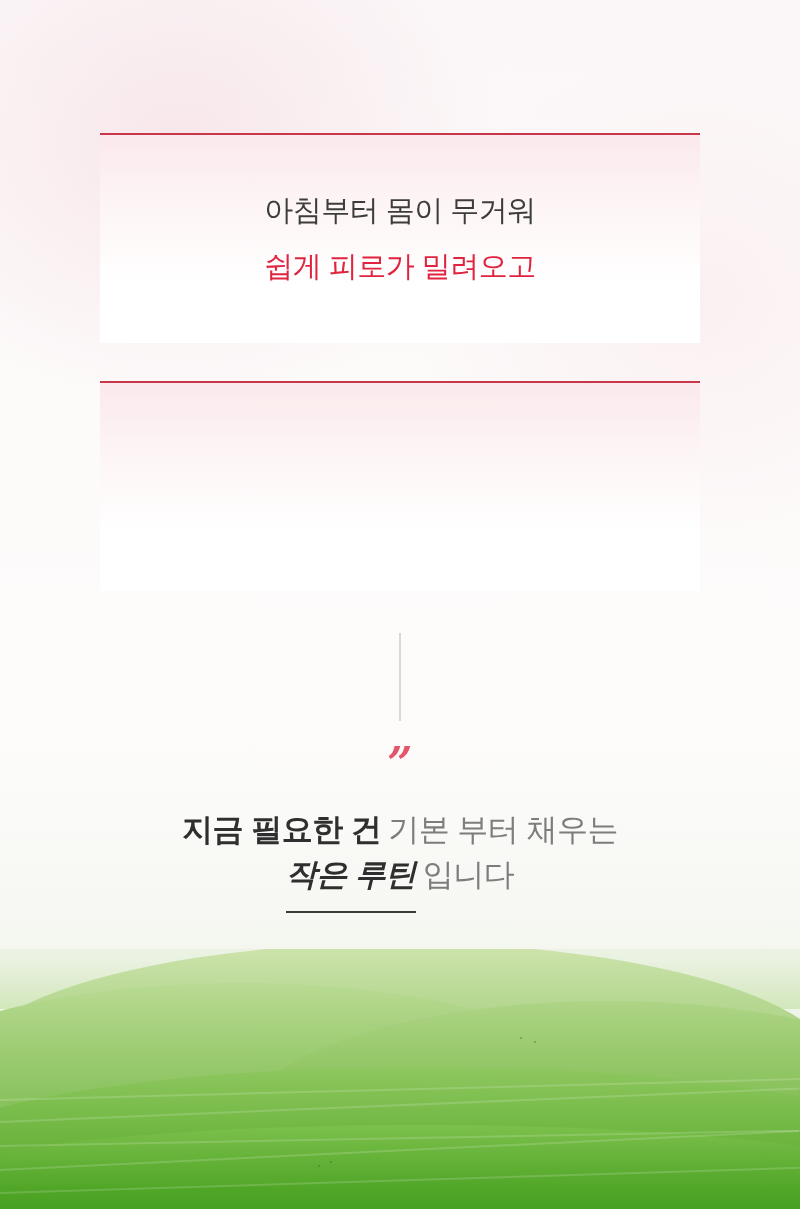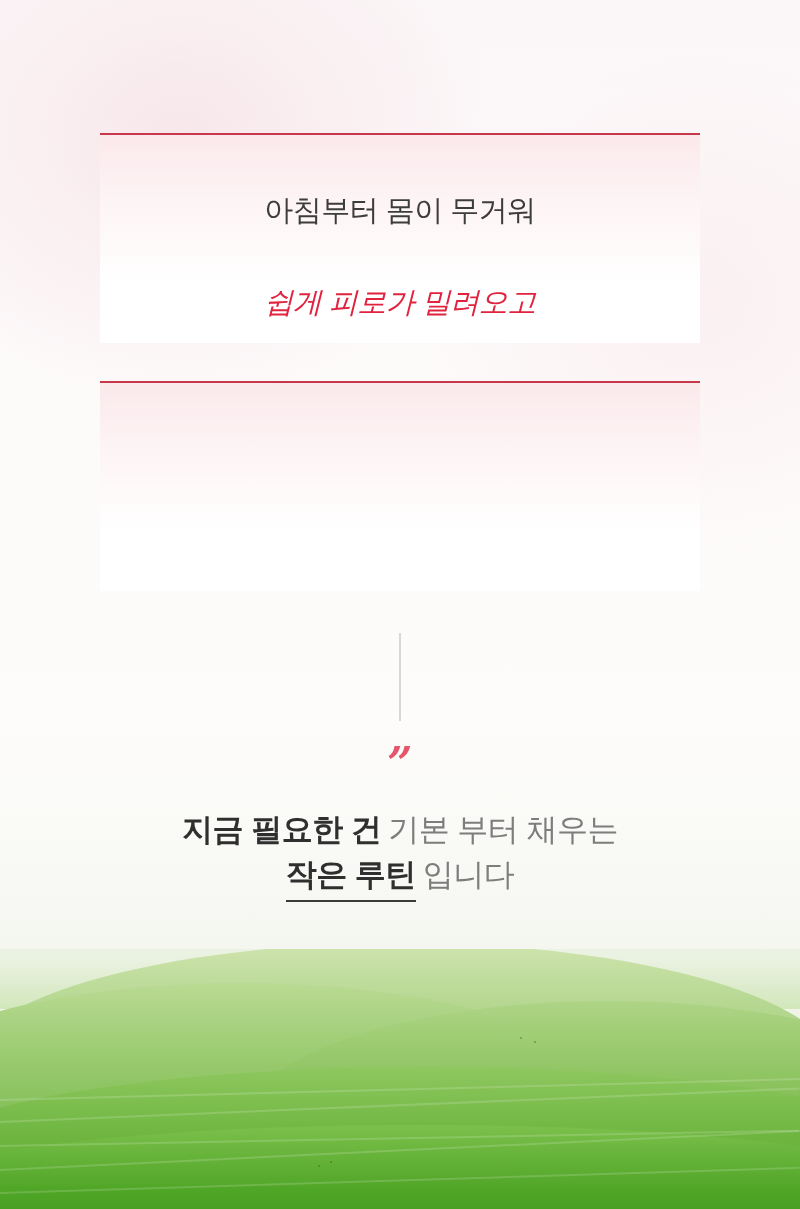--- a/index.html
+++ b/index.html
@@ -141,33 +141,31 @@
     align-items: center;
     justify-content: center;
   }
   .card + .card {
     margin-top: 38px;
   }
   .card-line {
     text-align: right;
     letter-spacing: -0.5px;
     white-space: nowrap;
-    margin-top: 36px;
   }
   .line-dark {
     font-size: 29px;
     color: #3c3c3c;
     font-weight: 500;
     margin-bottom: 16px;
   }
   .line-accent {
     font-size: 29px;
     color: #e0243f;
     font-weight: 500;
-    font-style: italic;
   }
 
   
   .divider {
     position: absolute;
     left: 399px;
     top: 633px;
     width: 2px;
     height: 88px;
     background: #d8d8d8;
@@ -207,21 +205,22 @@
     font-weight: 700;
   }
   .txt-soft {
     color: #7d7d7d;
     font-weight: 400;
   }
   .txt-underline {
     color: #2f2f2f;
     font-weight: 700;
     border-bottom: 2px solid #3a3a3a;
-    padding-bottom: 8px;
+    padding-bottom: 19px;
+    font-style: italic;
   }
   .sp {
     display: inline-block;
     width: 7px;
   }
 </style>
 </head>
 <body>
 
 <div class="page">

